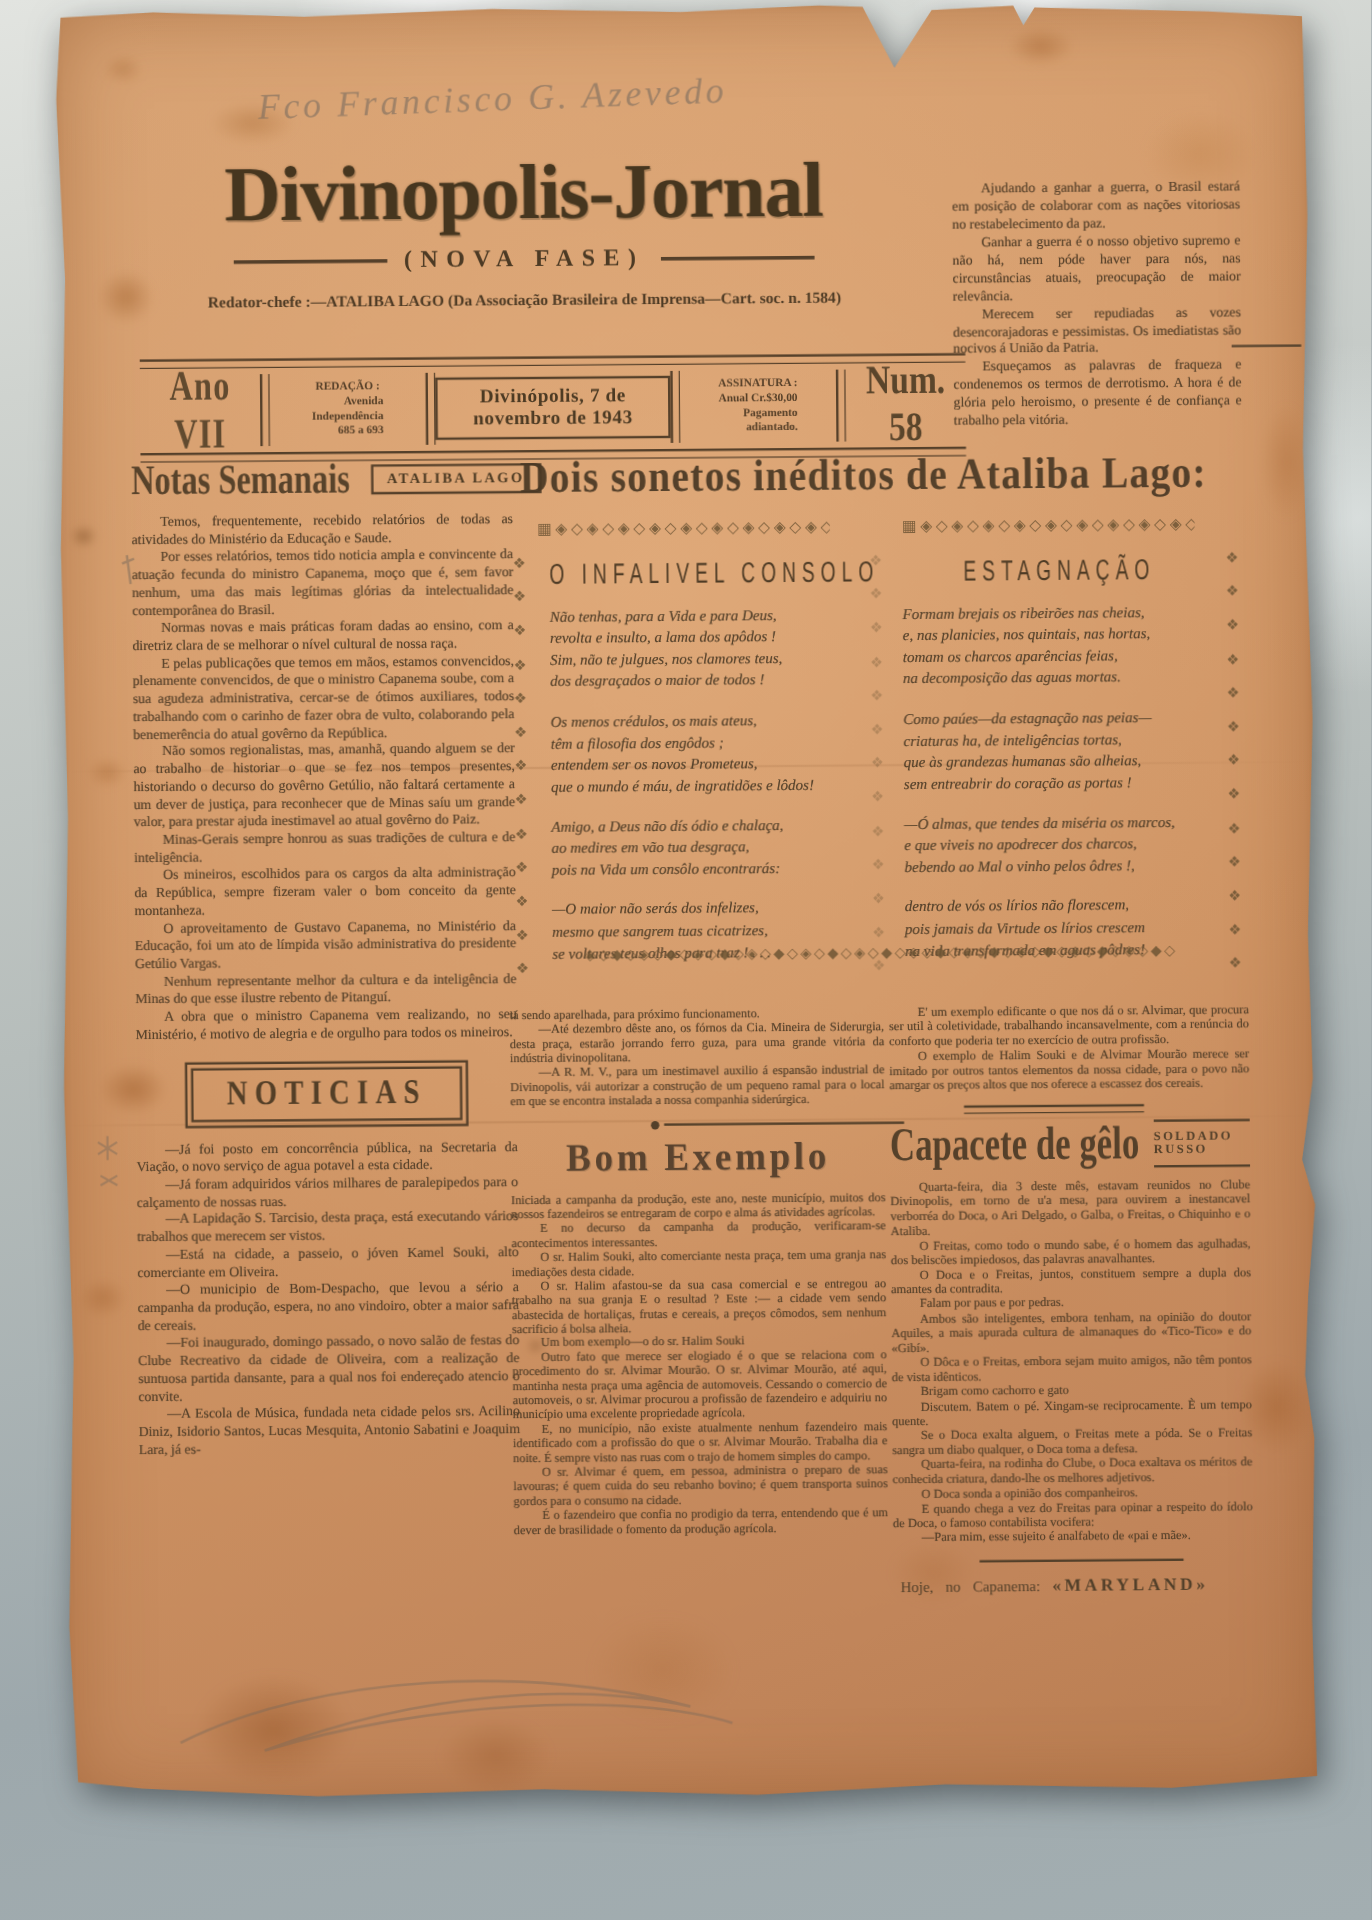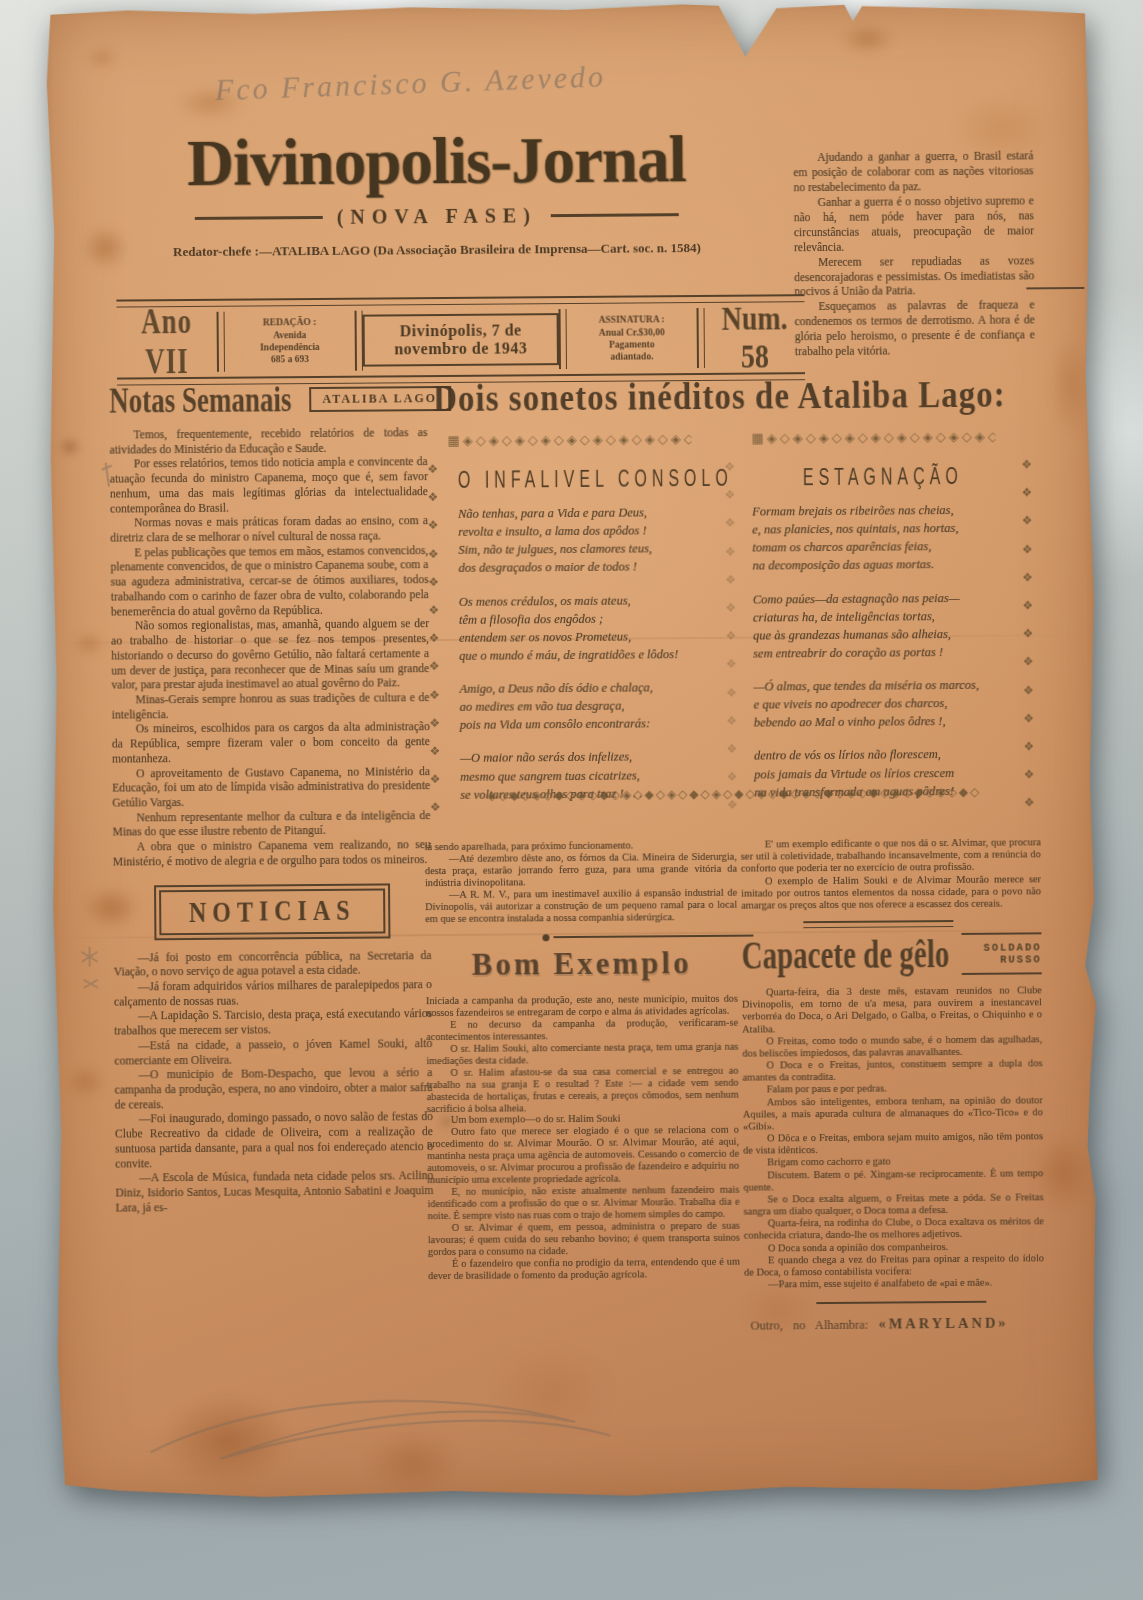--- a/index.html
+++ b/index.html
@@ -40,21 +40,21 @@
   .issue-bar{position:absolute;left:70px;top:292px;width:688px;}
   .dbl-h{height:5px;border-top:2px solid #55402a;border-bottom:1px solid #55402a;}
   .bar-body{display:flex;align-items:stretch;min-height:56px;padding:3px 0;}
   .vsep{width:5px;border-left:2px solid #55402a;border-right:1px solid #55402a;margin:2px 0;}
   .cell{display:flex;flex-direction:column;align-items:center;justify-content:center;text-align:center;}
   .cell-ano{flex:0 0 100px;font-size:27px;font-weight:bold;transform:scaleY(1.3);letter-spacing:1px;color:#4c3a23;opacity:.85;}
   .cell-red,.cell-ass{flex:0 0 130px;font-size:9.5px;font-weight:bold;line-height:1.3;}
   .cell-datewrap{flex:1;justify-content:center;}
   .date-box{border:2px solid #55402a;padding:6px 14px;font-size:16px;font-weight:bold;letter-spacing:.5px;color:#4c3a23;}
   .cell-num{flex:0 0 100px;font-size:28px;font-weight:bold;transform:scaleY(1.2);color:#4c3a23;opacity:.9;}
-  .multiline{white-space:pre-line;}
+  .multiline{white-space:pre-line;text-align:right;}
   
   .left-col{position:absolute;left:62px;top:378px;width:318px;}
   .left-col .par{font-size:11.6px;line-height:1.27;}
   .notas-head{display:flex;align-items:center;gap:9px;margin:0 0 12px;}
   .notas-head h2{margin:0;font-size:27px;font-weight:bold;transform:scaleY(1.3);transform-origin:left center;
     white-space:nowrap;color:#4a3823;opacity:.9;letter-spacing:0;}
   .byline-bar{width:3px;height:30px;background:#55402a;}
   .byline-box{border:2px solid #55402a;border-right-width:3px;padding:3px 11px;font-size:12px;
     letter-spacing:2px;font-weight:bold;white-space:nowrap;color:#4c3a23;}
   .noticias-box{width:214px;margin:20px auto 16px;border:2px solid #55402a;outline:2px solid #55402a;
@@ -88,22 +88,22 @@
   .divider-dot::before{content:"";position:absolute;left:-11px;top:-2px;width:7px;height:7px;border-radius:50%;background:#53402a;}
   .bom-title{margin:8px 0 12px;text-align:center;font-size:31px;font-weight:bold;letter-spacing:3px;
     color:#4a3826;opacity:.88;transform:scaleY(1.05);text-shadow:1px 1px 0 rgba(74,56,38,.25);}
   
   .right-col{position:absolute;left:690px;top:836px;width:300px;}
   .right-col .par{font-size:10.4px;line-height:1.17;}
   .divider-double{width:150px;height:4px;border-top:2px solid #53402a;border-bottom:1px solid #53402a;margin:10px 0 6px 62px;}
   .capacete-head{display:flex;align-items:center;gap:12px;margin:2px 0 10px;}
   .capacete-head h2{margin:0;font-size:29px;font-weight:bold;transform:scaleY(1.35);transform-origin:left center;
     white-space:nowrap;color:#483723;opacity:.9;}
-  .kicker{flex:1;text-align:right;font-size:10.5px;letter-spacing:2px;font-weight:bold;
-    padding:7px 0;border-top:2px solid #53402a;border-bottom:2px solid #53402a;color:#53402a;font-family:Liberation Mono, monospace;}
+  .kicker{flex:1;text-align:left;font-size:10.5px;letter-spacing:2px;font-weight:bold;
+    padding:7px 0;border-top:2px solid #53402a;border-bottom:2px solid #53402a;color:#53402a;}
   .divider-thin{width:170px;height:2px;background:#53402a;margin:12px 0 8px 72px;}
   .footer-line{margin:12px 0 0 6px;font-size:12.5px;word-spacing:7px;color:#53402a;}
   .maryland{font-weight:bold;letter-spacing:3px;font-size:14.5px;}
   .pencil{position:absolute;left:0;top:0;pointer-events:none;}
 </style>
 </head>
 <body>
 
 <div class="scene">
   <div class="paper-wrap">
@@ -342,20 +342,20 @@
             <p class="par">Brigam como cachorro e gato</p>
             <p class="par">Discutem. Batem o pé. Xingam-se reciprocamente. È um tempo quente.</p>
             <p class="par">Se o Doca exalta alguem, o Freitas mete a póda. Se o Freitas sangra um diabo qualquer, o Doca toma a defesa.</p>
             <p class="par">Quarta-feira, na rodinha do Clube, o Doca exaltava os méritos de conhecida criatura, dando-lhe os melhores adjetivos.</p>
             <p class="par">O Doca sonda a opinião dos companheiros.</p>
             <p class="par">E quando chega a vez do Freitas para opinar a respeito do ídolo de Doca, o famoso contabilista vocifera:</p>
             <p class="par">—Para mim, esse sujeito é analfabeto de «pai e mãe».</p>
           </div>
         <div class="divider-thin"></div>
         <p class="footer-line">
-          <span>Outro,  no  Alhambra:</span>
+          <span>Hoje,  no  Capanema:</span>
           <span class="maryland">«MARYLAND»</span>
         </p>
       </section>
 
     </div>
   </div>
 </div>
 
 </body></html>

